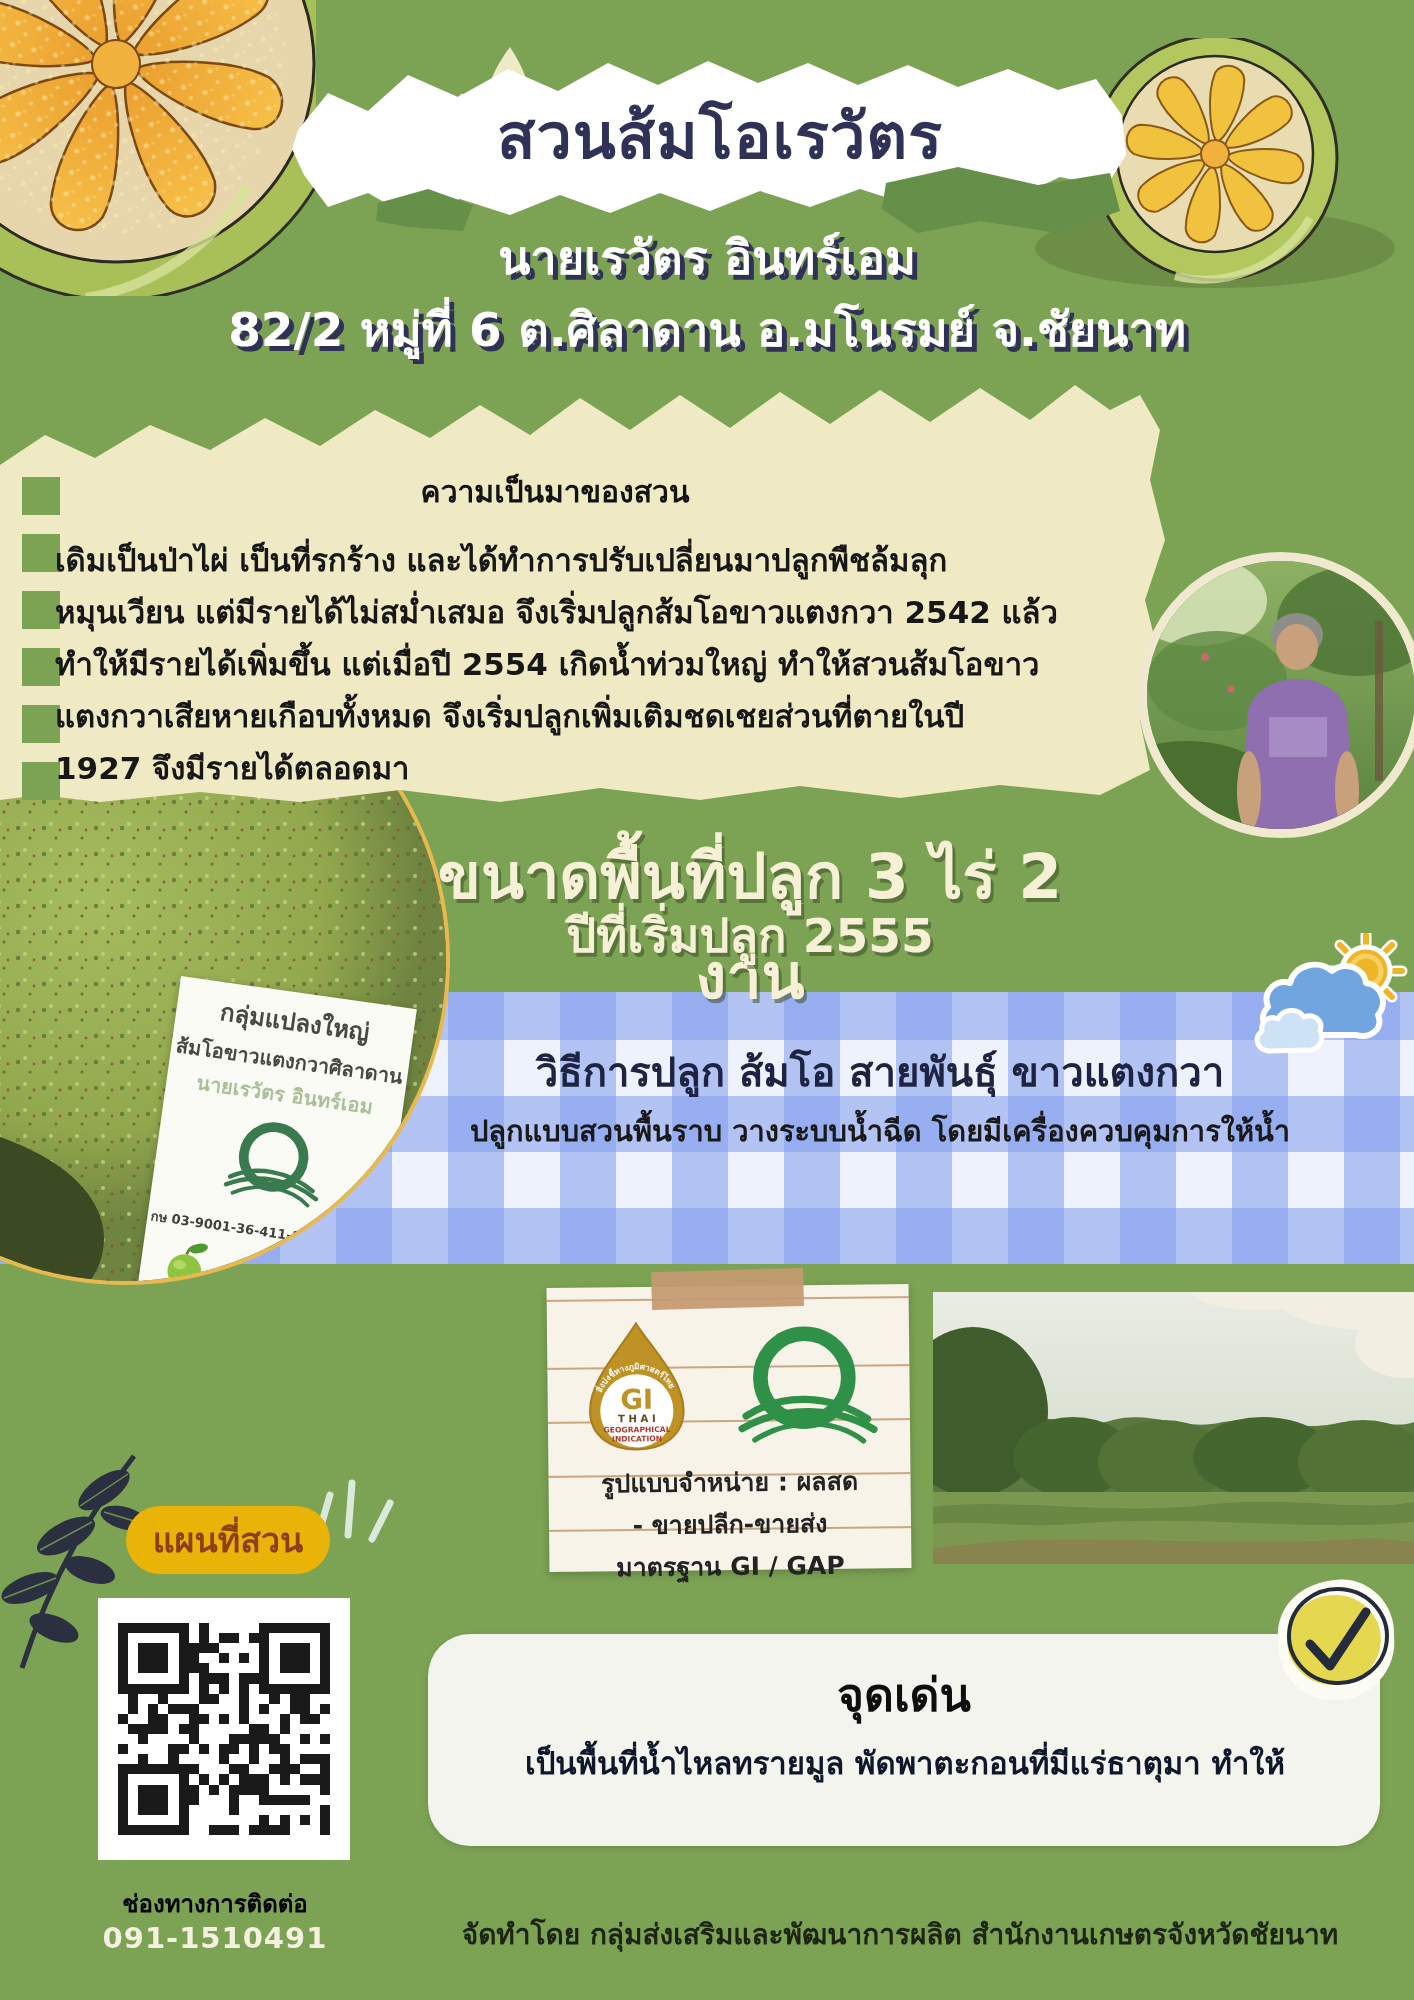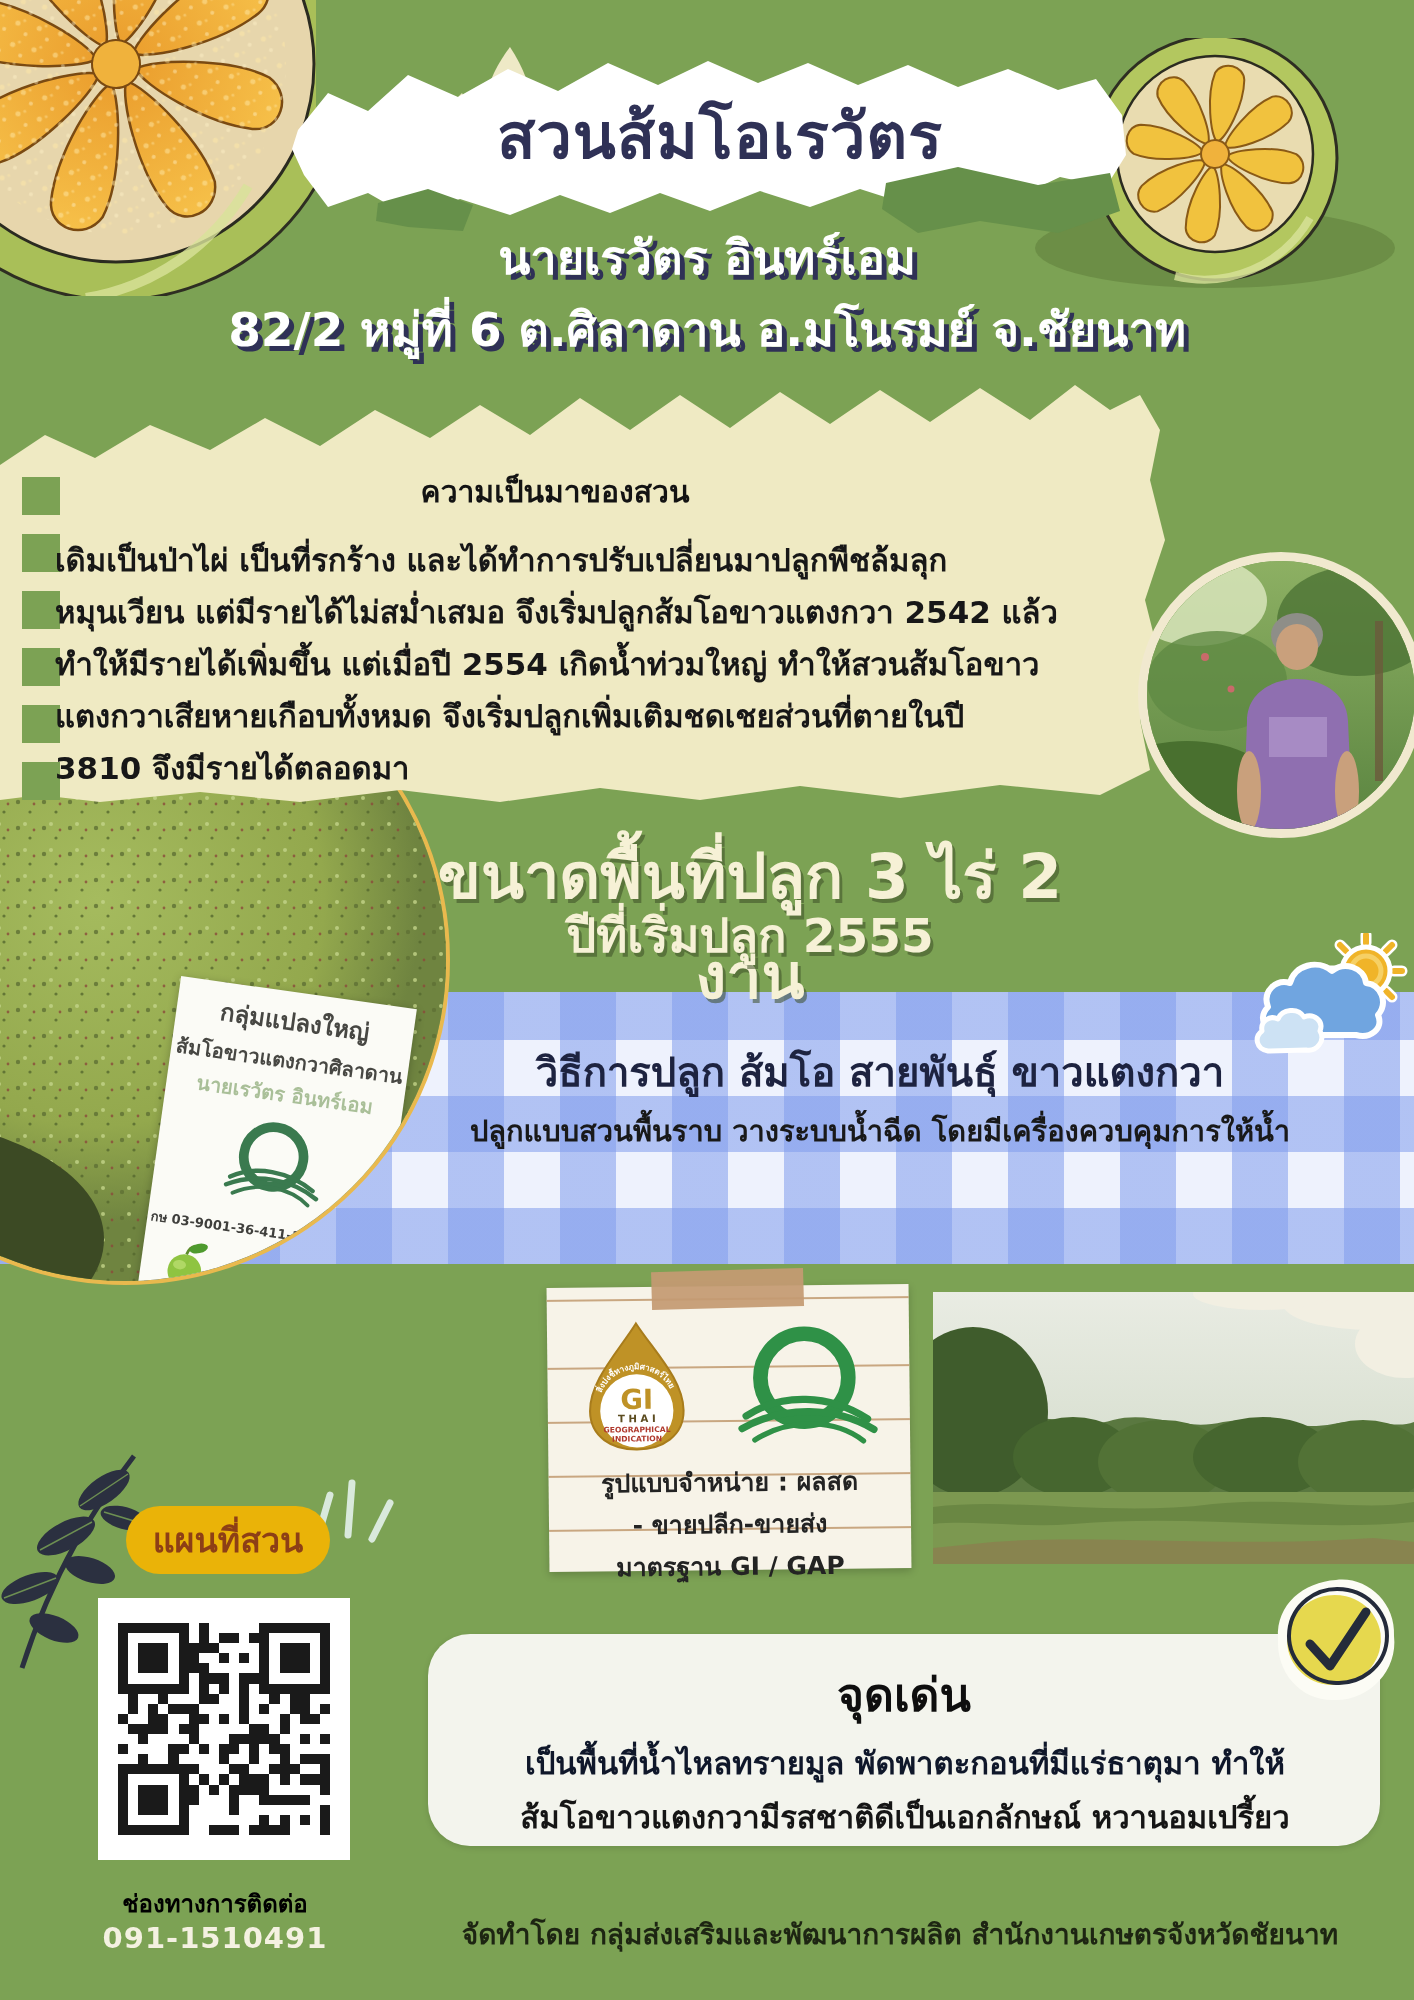--- a/index.html
+++ b/index.html
@@ -244,21 +244,21 @@
   <div class="sq" style="top:648px"></div>
   <div class="sq" style="top:705px"></div>
   <div class="sq" style="top:762px"></div>
 
   <div class="abs ctr hist-head">ความเป็นมาของสวน</div>
   <div class="abs hist-body">
     <div>เดิมเป็นป่าไผ่ เป็นที่รกร้าง และได้ทำการปรับเปลี่ยนมาปลูกพืชล้มลุก</div>
     <div>หมุนเวียน แต่มีรายได้ไม่สม่ำเสมอ จึงเริ่มปลูกส้มโอขาวแตงกวา 2542 แล้ว</div>
     <div>ทำให้มีรายได้เพิ่มขึ้น แต่เมื่อปี 2554 เกิดน้ำท่วมใหญ่ ทำให้สวนส้มโอขาว</div>
     <div>แตงกวาเสียหายเกือบทั้งหมด จึงเริ่มปลูกเพิ่มเติมชดเชยส่วนที่ตายในปี</div>
-    <div>3810 จึงมีรายได้ตลอดมา</div>
+    <div>1927 จึงมีรายได้ตลอดมา</div>
   </div>
 
   <div class="abs farmer">
     <svg width="270" height="270" viewBox="0 0 270 270">
       <defs>
         <linearGradient id="orch" x1="0" y1="0" x2="0" y2="1">
           <stop offset="0" stop-color="#8db063"></stop>
             <stop offset="1" stop-color="#5a8440"></stop>
         </linearGradient>
       </defs>
@@ -393,21 +393,20 @@
 
   <div class="abs qr-panel">
     <svg width="212" height="212" viewBox="0 0 21 21" shape-rendering="crispEdges">
         <path d="M0 0h1v1h-1zM1 0h1v1h-1zM2 0h1v1h-1zM3 0h1v1h-1zM4 0h1v1h-1zM5 0h1v1h-1zM6 0h1v1h-1zM8 0h1v1h-1zM14 0h1v1h-1zM15 0h1v1h-1zM16 0h1v1h-1zM17 0h1v1h-1zM18 0h1v1h-1zM19 0h1v1h-1zM20 0h1v1h-1zM0 1h1v1h-1zM6 1h1v1h-1zM8 1h1v1h-1zM10 1h1v1h-1zM11 1h1v1h-1zM13 1h1v1h-1zM14 1h1v1h-1zM20 1h1v1h-1zM0 2h1v1h-1zM2 2h1v1h-1zM3 2h1v1h-1zM4 2h1v1h-1zM6 2h1v1h-1zM7 2h1v1h-1zM8 2h1v1h-1zM9 2h1v1h-1zM14 2h1v1h-1zM16 2h1v1h-1zM17 2h1v1h-1zM18 2h1v1h-1zM20 2h1v1h-1zM0 3h1v1h-1zM2 3h1v1h-1zM3 3h1v1h-1zM4 3h1v1h-1zM6 3h1v1h-1zM7 3h1v1h-1zM10 3h1v1h-1zM12 3h1v1h-1zM14 3h1v1h-1zM16 3h1v1h-1zM17 3h1v1h-1zM18 3h1v1h-1zM20 3h1v1h-1zM0 4h1v1h-1zM2 4h1v1h-1zM3 4h1v1h-1zM4 4h1v1h-1zM6 4h1v1h-1zM7 4h1v1h-1zM8 4h1v1h-1zM14 4h1v1h-1zM16 4h1v1h-1zM17 4h1v1h-1zM18 4h1v1h-1zM20 4h1v1h-1zM0 5h1v1h-1zM6 5h1v1h-1zM8 5h1v1h-1zM9 5h1v1h-1zM10 5h1v1h-1zM12 5h1v1h-1zM13 5h1v1h-1zM14 5h1v1h-1zM20 5h1v1h-1zM0 6h1v1h-1zM1 6h1v1h-1zM2 6h1v1h-1zM3 6h1v1h-1zM4 6h1v1h-1zM5 6h1v1h-1zM6 6h1v1h-1zM8 6h1v1h-1zM10 6h1v1h-1zM12 6h1v1h-1zM14 6h1v1h-1zM15 6h1v1h-1zM16 6h1v1h-1zM17 6h1v1h-1zM18 6h1v1h-1zM19 6h1v1h-1zM20 6h1v1h-1zM1 7h1v1h-1zM4 7h1v1h-1zM8 7h1v1h-1zM9 7h1v1h-1zM12 7h1v1h-1zM15 7h1v1h-1zM17 7h1v1h-1zM18 7h1v1h-1zM1 8h1v1h-1zM3 8h1v1h-1zM5 8h1v1h-1zM6 8h1v1h-1zM7 8h1v1h-1zM12 8h1v1h-1zM14 8h1v1h-1zM17 8h1v1h-1zM18 8h1v1h-1zM20 8h1v1h-1zM0 9h1v1h-1zM3 9h1v1h-1zM4 9h1v1h-1zM7 9h1v1h-1zM8 9h1v1h-1zM10 9h1v1h-1zM12 9h1v1h-1zM16 9h1v1h-1zM18 9h1v1h-1zM19 9h1v1h-1zM1 10h1v1h-1zM2 10h1v1h-1zM3 10h1v1h-1zM4 10h1v1h-1zM6 10h1v1h-1zM7 10h1v1h-1zM13 10h1v1h-1zM14 10h1v1h-1zM16 10h1v1h-1zM2 11h1v1h-1zM7 11h1v1h-1zM11 11h1v1h-1zM12 11h1v1h-1zM13 11h1v1h-1zM14 11h1v1h-1zM15 11h1v1h-1zM18 11h1v1h-1zM20 11h1v1h-1zM0 12h1v1h-1zM5 12h1v1h-1zM6 12h1v1h-1zM8 12h1v1h-1zM10 12h1v1h-1zM11 12h1v1h-1zM13 12h1v1h-1zM15 12h1v1h-1zM16 12h1v1h-1zM2 13h1v1h-1zM5 13h1v1h-1zM10 13h1v1h-1zM13 13h1v1h-1zM16 13h1v1h-1zM18 13h1v1h-1zM19 13h1v1h-1zM20 13h1v1h-1zM0 14h1v1h-1zM1 14h1v1h-1zM2 14h1v1h-1zM3 14h1v1h-1zM4 14h1v1h-1zM5 14h1v1h-1zM6 14h1v1h-1zM7 14h1v1h-1zM11 14h1v1h-1zM12 14h1v1h-1zM15 14h1v1h-1zM16 14h1v1h-1zM17 14h1v1h-1zM20 14h1v1h-1zM0 15h1v1h-1zM6 15h1v1h-1zM8 15h1v1h-1zM10 15h1v1h-1zM12 15h1v1h-1zM13 15h1v1h-1zM14 15h1v1h-1zM16 15h1v1h-1zM18 15h1v1h-1zM19 15h1v1h-1zM20 15h1v1h-1zM0 16h1v1h-1zM2 16h1v1h-1zM3 16h1v1h-1zM4 16h1v1h-1zM6 16h1v1h-1zM7 16h1v1h-1zM9 16h1v1h-1zM11 16h1v1h-1zM12 16h1v1h-1zM13 16h1v1h-1zM14 16h1v1h-1zM20 16h1v1h-1zM0 17h1v1h-1zM2 17h1v1h-1zM3 17h1v1h-1zM4 17h1v1h-1zM6 17h1v1h-1zM7 17h1v1h-1zM11 17h1v1h-1zM14 17h1v1h-1zM15 17h1v1h-1zM16 17h1v1h-1zM17 17h1v1h-1zM18 17h1v1h-1zM0 18h1v1h-1zM2 18h1v1h-1zM3 18h1v1h-1zM4 18h1v1h-1zM6 18h1v1h-1zM11 18h1v1h-1zM20 18h1v1h-1zM0 19h1v1h-1zM6 19h1v1h-1zM14 19h1v1h-1zM16 19h1v1h-1zM18 19h1v1h-1zM20 19h1v1h-1zM0 20h1v1h-1zM1 20h1v1h-1zM2 20h1v1h-1zM3 20h1v1h-1zM4 20h1v1h-1zM5 20h1v1h-1zM6 20h1v1h-1zM9 20h1v1h-1zM10 20h1v1h-1zM11 20h1v1h-1zM13 20h1v1h-1zM14 20h1v1h-1zM15 20h1v1h-1zM16 20h1v1h-1zM20 20h1v1h-1z" fill="#1a1a1a"></path>
       </svg>
   </div>
 
   <div class="abs hl-card"></div>
   <div class="abs ctr hl-head">จุดเด่น</div>
   <div class="abs ctr hl-l1">เป็นพื้นที่น้ำไหลทรายมูล พัดพาตะกอนที่มีแร่ธาตุมา ทำให้</div>
-  <div class="abs ctr hl-l2">ส้มโอขาวแตงกวามีรสชาติดีเป็นเอกลักษณ์ หวานอมเปรี้ยว</div>
 
   <svg class="abs check" width="132" height="132" viewBox="0 0 132 132">
     <path d="M66,6 C96,2 126,28 124,62 C128,96 100,126 66,126 C32,128 6,100 8,64 C6,30 34,8 66,6 Z" fill="#fcfcf5"></path>
     <ellipse cx="64" cy="66" rx="47" ry="45" fill="#e6d84e" transform="rotate(-8 64 66)"></ellipse>
     <ellipse cx="68" cy="62" rx="49" ry="47" fill="none" stroke="#242b3a" stroke-width="4" transform="rotate(6 68 62)"></ellipse>
     <path d="M40,70 L60,92 L96,38" fill="none" stroke="#242b3a" stroke-width="9" stroke-linecap="round" stroke-linejoin="round"></path>
   </svg>
 
   <div class="abs ctr contact-label">ช่องทางการติดต่อ</div>
   <div class="abs ctr contact-phone">091-1510491</div>

